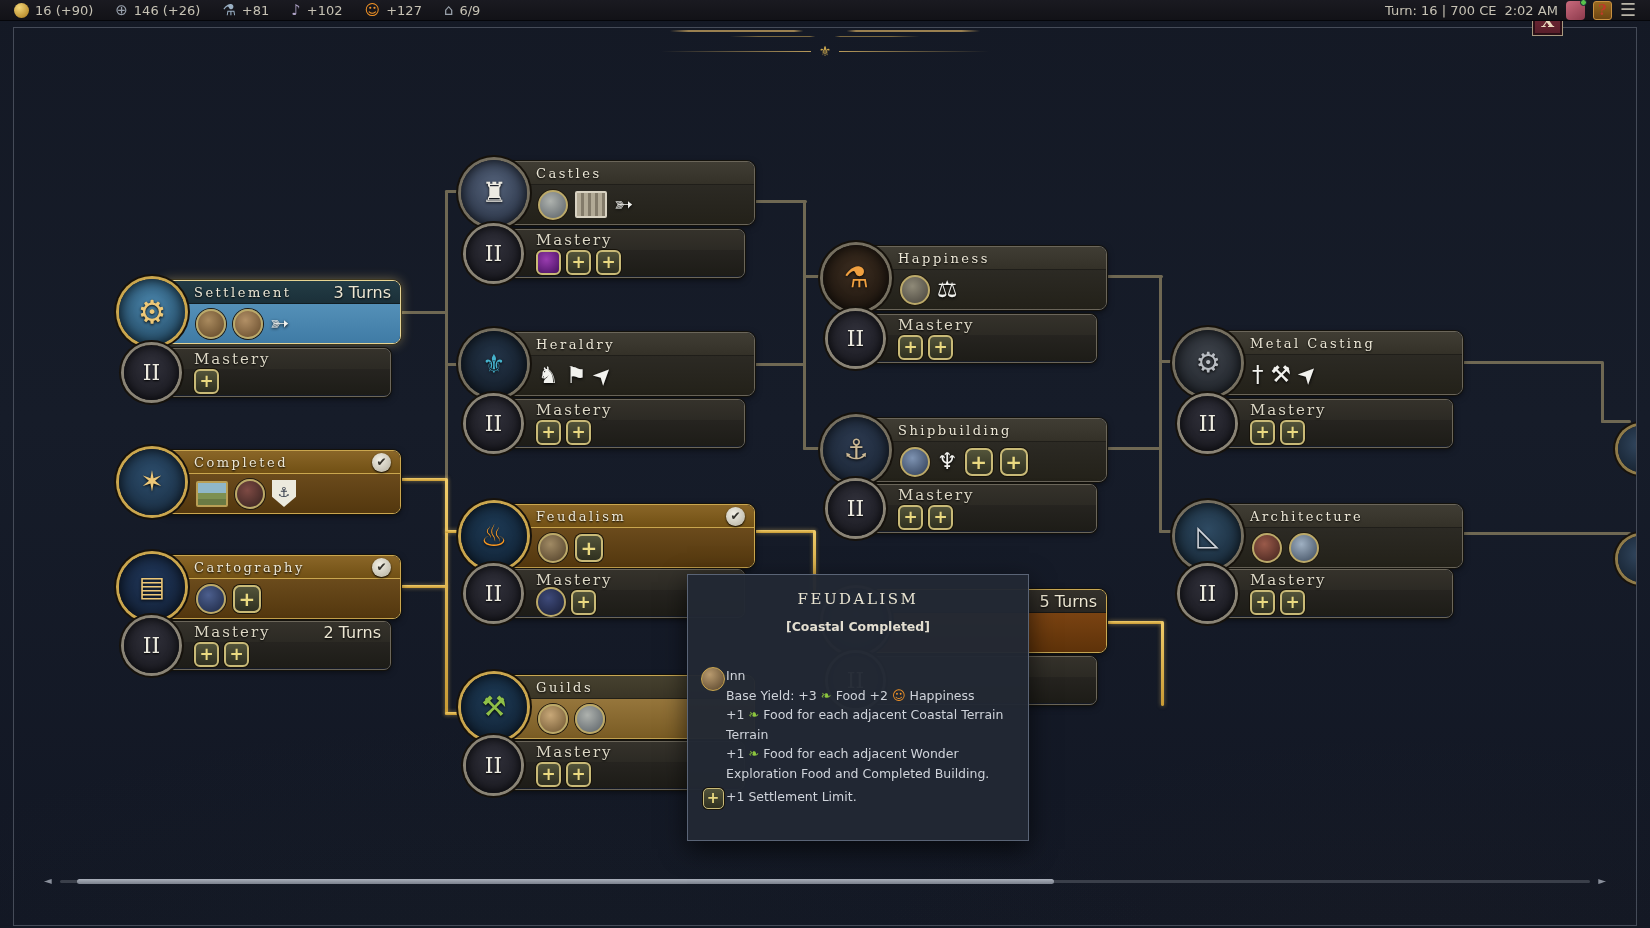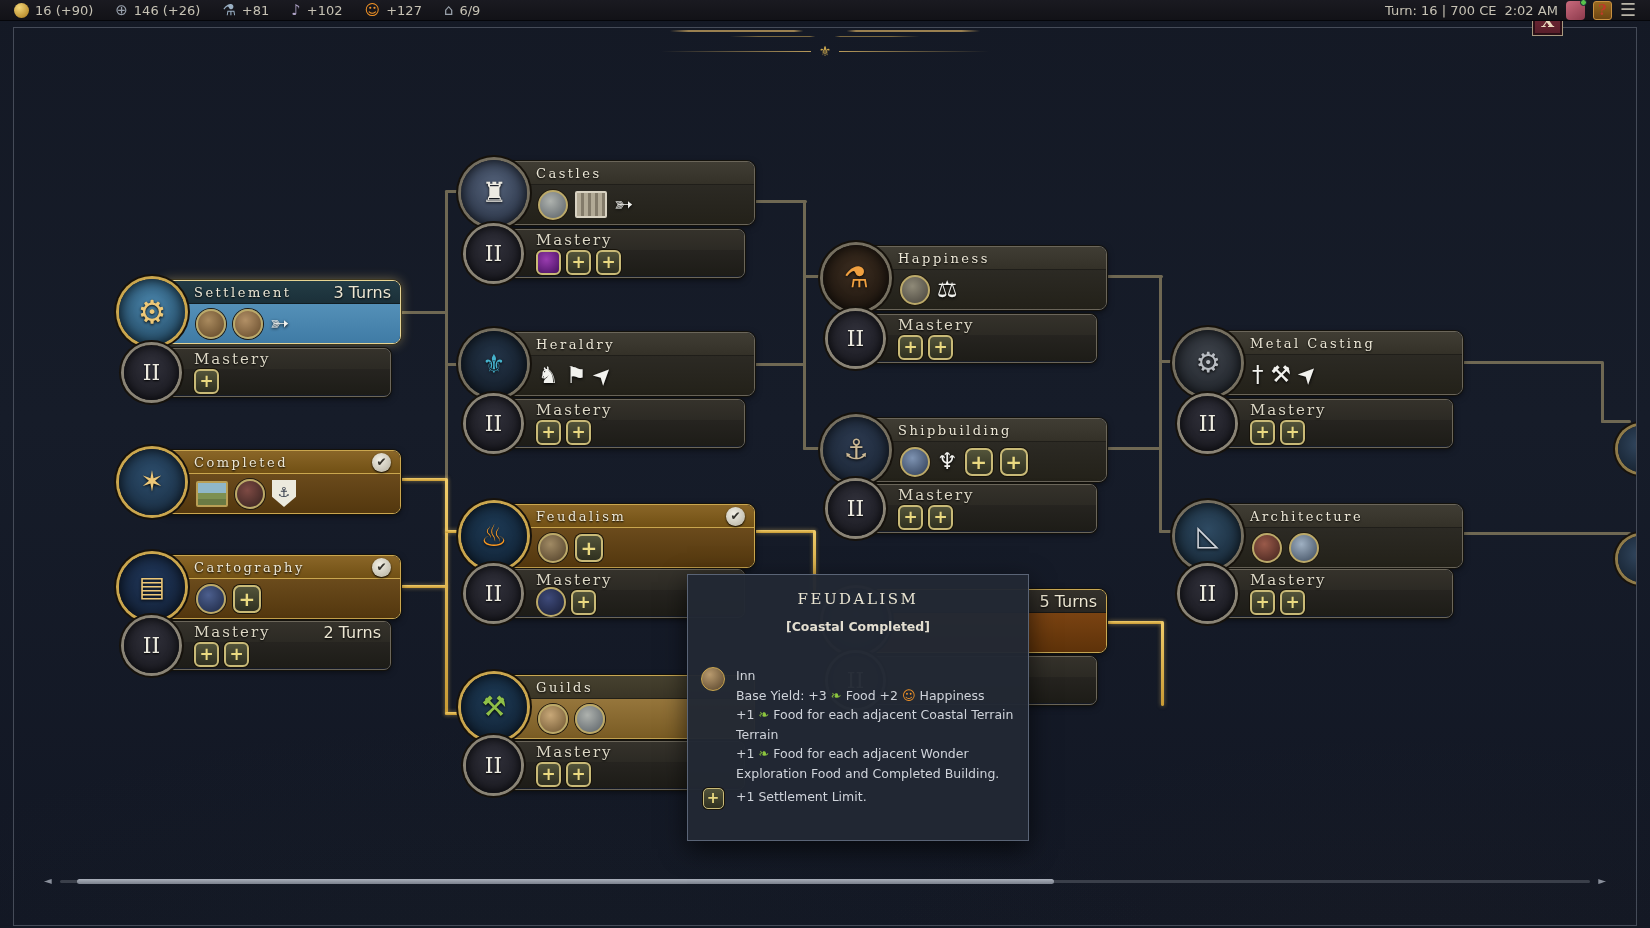--- a/index.html
+++ b/index.html
@@ -105,21 +105,21 @@
 .u-land{width:32px;height:26px;border:2px solid #b99f55;background:linear-gradient(180deg,#8fb7c9 0 45%,#7d9052 45% 75%,#6a7a44 75%);border-radius:2px;flex:0 0 auto}
 .u-shield{width:24px;height:27px;background:#eceade;clip-path:polygon(0 0,100% 0,100% 62%,50% 100%,0 62%);display:inline-flex;align-items:center;justify-content:center;flex:0 0 auto}
 .u-shield span{color:#3a4250;font-size:14px;margin-top:-4px}
 
 .edge-circle{position:absolute;left:1604px;width:46px;height:46px;border-radius:50%;background:radial-gradient(circle at 45% 40%,#31465e,#101a26);box-shadow:0 0 0 3px #8f7b4a,0 0 0 5px #17120b;z-index:3}
 
 .tooltip{position:absolute;left:673px;top:546px;width:342px;min-height:267px;background:rgba(34,40,52,.97);border:1px solid #5a6476;box-shadow:0 8px 24px rgba(0,0,0,.65);z-index:20;padding:15px 12px 16px;color:#ccd0d8}
 .tt-title{text-align:center;font-family:"DejaVu Serif",serif;font-size:15px;letter-spacing:2.5px;color:#e9e4d2}
 .tt-status{text-align:center;font-size:12.5px;font-weight:bold;color:#e3ded0;margin-top:11px}
 .tt-body{margin-top:32px;display:flex;flex-direction:column;gap:4px}
-.tt-sec{display:flex;gap:10px;align-items:flex-start}
+.tt-sec{display:flex;align-items:flex-start}
 .tt-ic{width:26px;flex:0 0 26px;display:flex;justify-content:center;padding-top:1px}
 .ic-inn{width:24px;height:24px;border-radius:50%;background:radial-gradient(circle at 35% 30%,#b89a6e,#55422a);border:1px solid #caa64e}
 .badge-plus.small{width:21px;height:21px;font-size:15px;border-radius:5px;border-width:1px}
 .tt-lines{flex:1;font-size:12.5px;line-height:19.5px;color:#cfd3da}
 .ic-food{color:#8cc63e;font-size:13px}
 .ic-happy{color:#f09226;font-size:13px}
 
 .scroll{position:absolute;left:30px;right:30px;top:846px;height:14px;z-index:8}
 .s-track{position:absolute;left:16px;right:16px;top:6px;height:3px;background:#3a3f4a;border-radius:2px}
 .s-thumb{position:absolute;left:33px;width:977px;top:5px;height:5px;background:linear-gradient(180deg,#aab0bb,#7a808c);border-radius:3px;cursor:grab}

